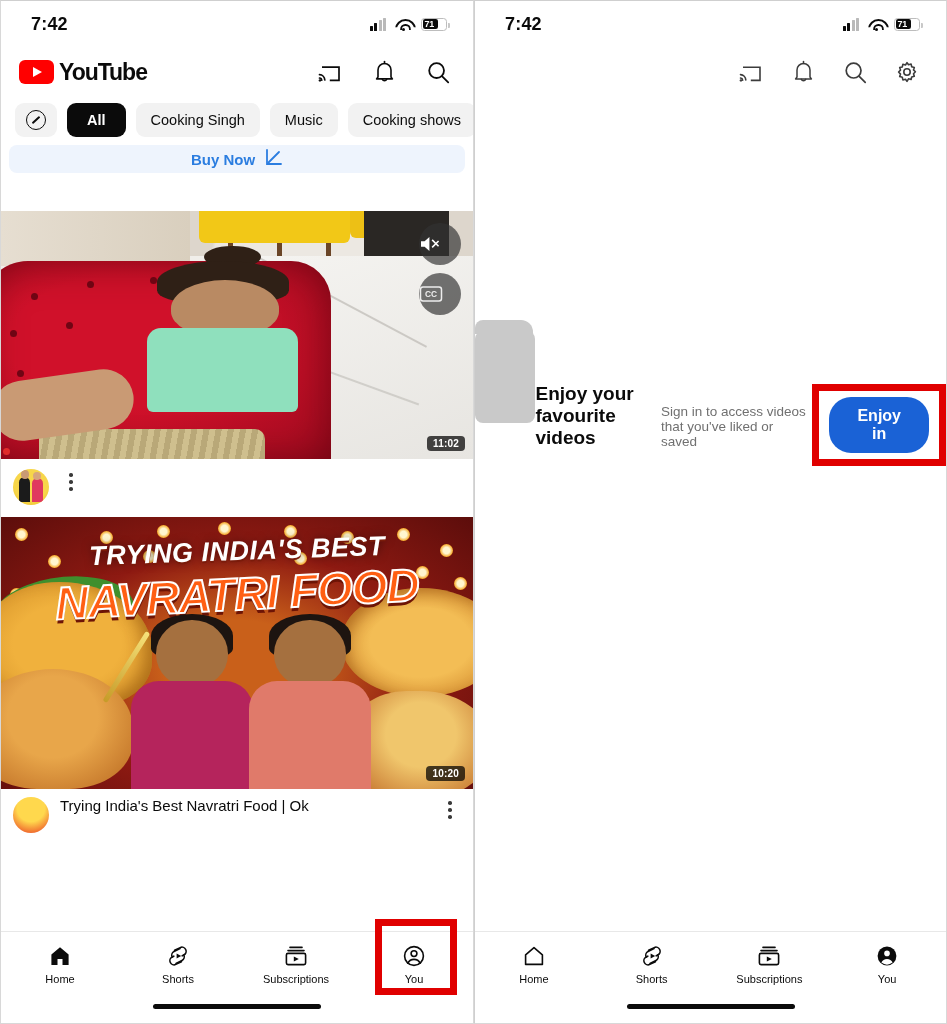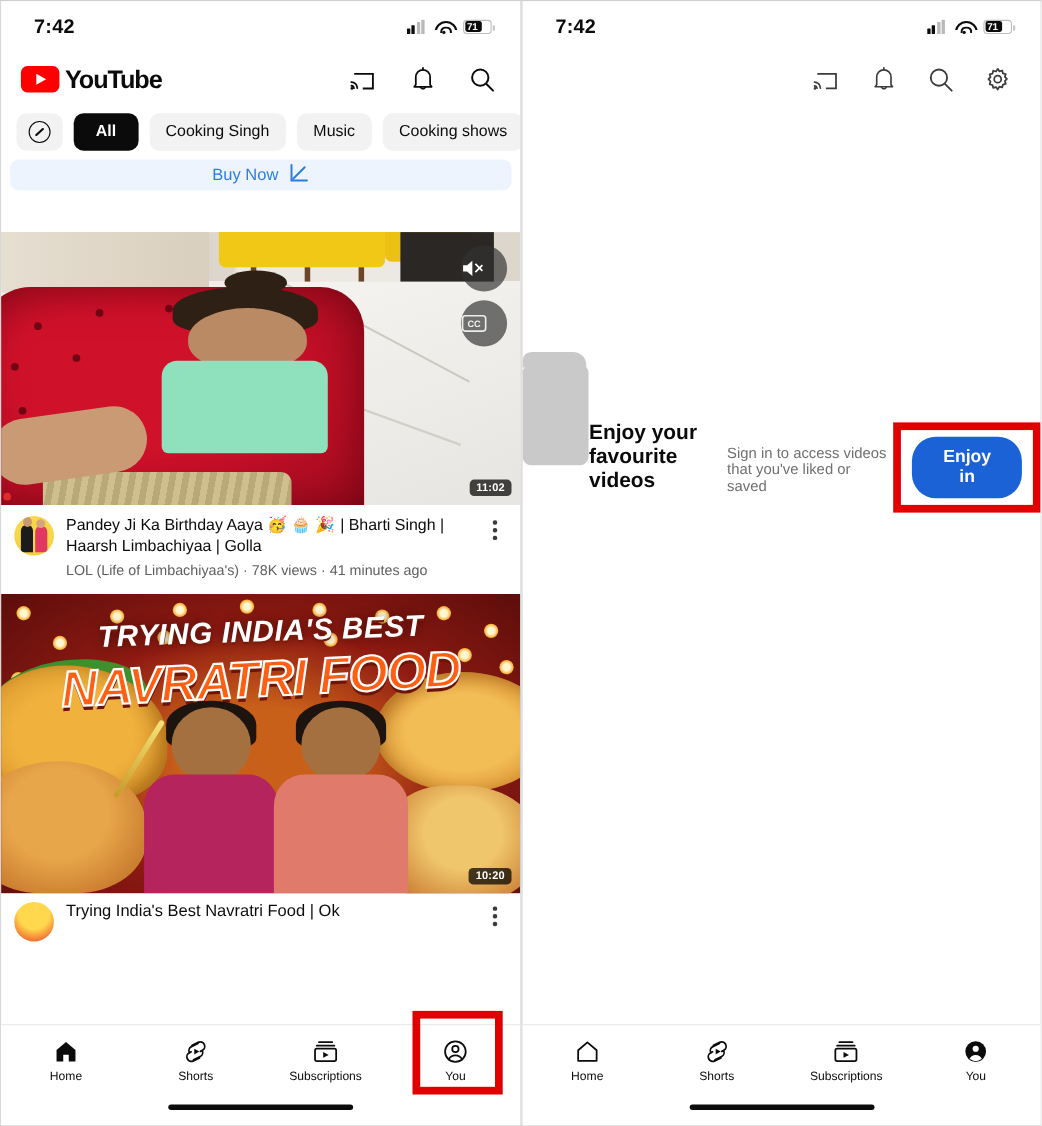--- a/index.html
+++ b/index.html
@@ -117,21 +117,21 @@
     width:10px;height:2px;background:#0b0b0b;
     transform:translate(-50%,-50%) rotate(-42deg); border-radius:1px;
   }
 
   
   .ad-banner{
     margin: 0 8px; background:#eef4fd; border-radius:8px;
     height: 28px; display:flex; align-items:center; justify-content:center;
     gap:10px; overflow:hidden;
   }
-  .ad-banner .buy{ color:#2b7de0; font-size:15px; font-weight:normal; }
+  .ad-banner .buy{ color:#2b7de0; font-size:15px; font-weight:bold; }
   .ad-spacer{ height: 38px; }
 
   
   .thumb{ position:relative; width:100%; height:248px; overflow:hidden; }
   .dur{
     position:absolute; right:8px; bottom:8px;
     background:rgba(0,0,0,.72); color:#fff; font-size:10px;
     font-weight:bold; padding:2px 6px; border-radius:4px; letter-spacing:.2px;margin-top:12px;
   }
   .thumb-ctl{
@@ -460,24 +460,20 @@
         </svg>
       </div>
       <span class="dur">11:02</span>
     </div>
 
     <div class="meta">
       <div class="avatar avatar1">
         <span class="p1"></span>
           <span class="p2"></span>
       </div>
-      <div class="meta-text">
-        <div class="v-title">Pandey Ji Ka Birthday Aaya 🥳 🧁 🎉 | Bharti Singh | Haarsh Limbachiyaa | Golla</div>
-        <div class="v-sub">LOL (Life of Limbachiyaa's) · 78K views · 41 minutes ago</div>
-      </div>
       <div class="kebab">
           <b></b>
           <b></b>
           <b></b>
         </div>
     </div>
 
     <div class="thumb thumb2" style="height:272px">
       <div class="t2-bulbs">
         <b style="left:3%;top:4%"></b>

